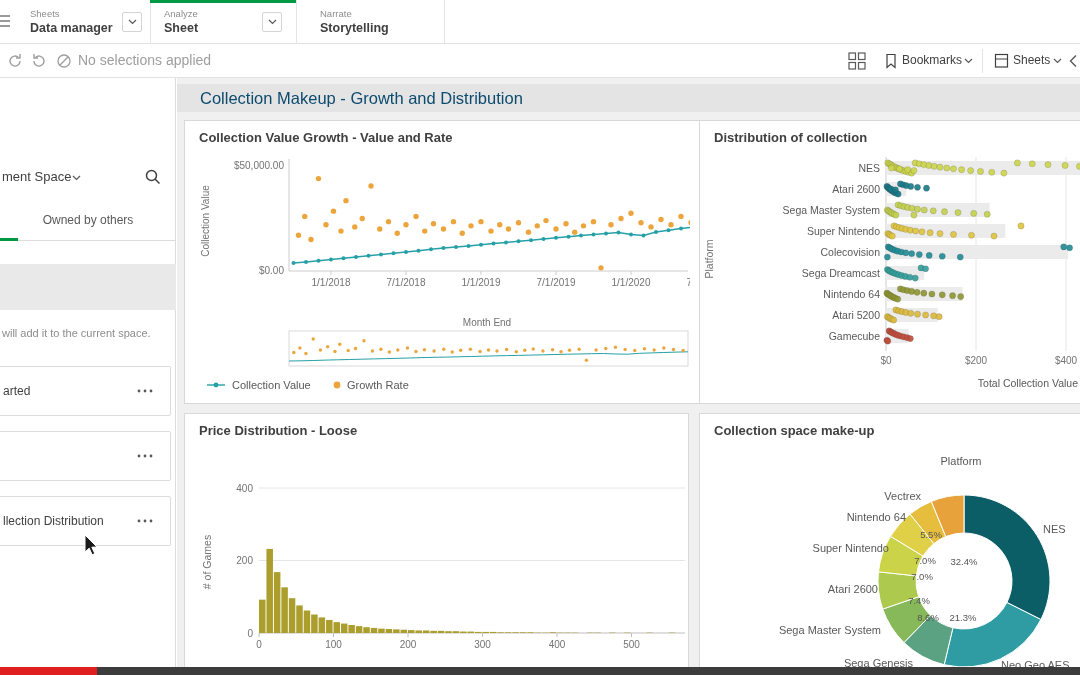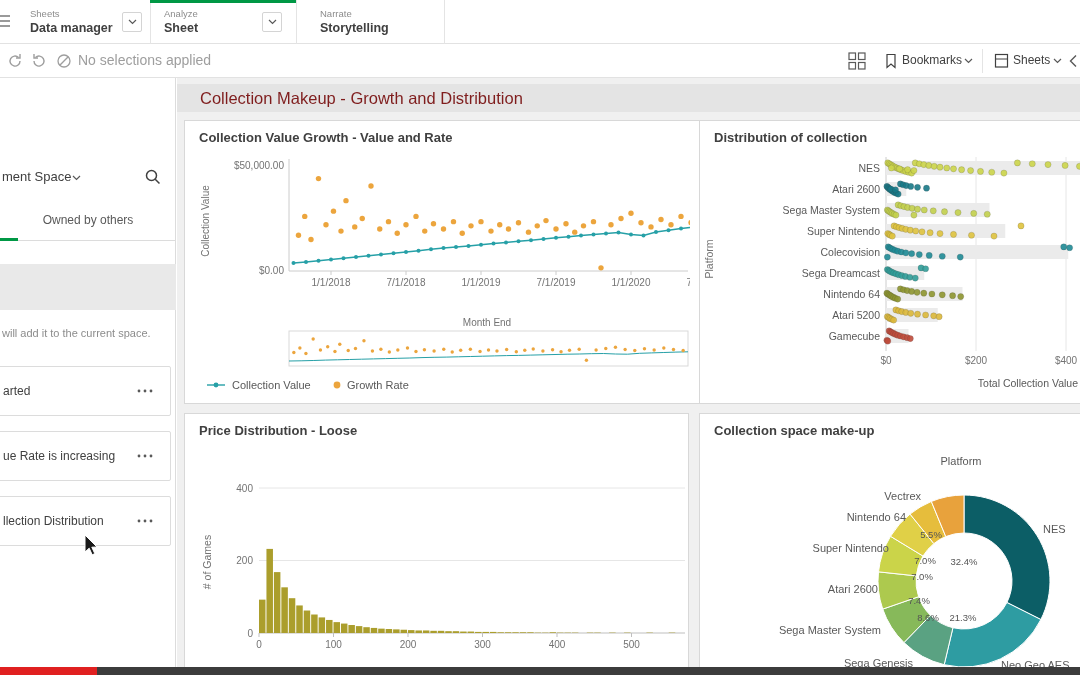--- a/index.html
+++ b/index.html
@@ -28,21 +28,21 @@
   .tab-border{left:0;top:162px;width:176px;height:1px;background:#dcdcdc}
   .tab-active-seg{left:0;top:160px;width:18px;height:2.5px;background:#009845}
   .gray-block{left:0;top:186px;width:176px;height:46px;background:#e9e9e9}
   .hint{left:2px;top:249px;font-size:11px;color:#8c8c8c;white-space:nowrap}
   .side-card{left:-9px;width:180px;height:50px;background:#fff;border:1px solid #dcdcdc;border-radius:2px}
   .side-card .lbl{margin-left:11px;line-height:48px;font-size:12px;color:#404040;white-space:nowrap}
   .side-card .more{position:absolute;right:16px;top:21px;cursor:pointer}
   
   .main-bg{left:177px;top:78px;width:903px;height:590px;background:#f0f0f0;z-index:1}
   .sheet-titlebar{left:177px;top:84px;width:903px;height:28px;background:#e4e4e4;z-index:2}
-  .sheet-titlebar span{display:block;padding-left:23px;line-height:28px;font-size:16.5px;font-weight:500;color:#7f1d1d;white-space:nowrap}
+  .sheet-titlebar span{display:block;padding-left:23px;line-height:28px;font-size:16.5px;font-weight:500;color:#0c4a6e;white-space:nowrap}
   .panel{position:absolute;background:#fff;border:1px solid #d8d8d8;z-index:3}
   .panel-title{position:absolute;top:9px;left:14px;font-size:13px;font-weight:bold;color:#404040;z-index:2;white-space:nowrap}
   .panel svg{position:absolute;left:0;top:0;display:block}
   
   .bottombar{left:0;top:667px;width:1080px;height:8px;background:#3c3c3c;z-index:40}
   .bottombar .played{position:absolute;left:0;top:0;height:8px;width:97px;background:#e02020}
   .cursor{z-index:50;pointer-events:none}
 </style>
 </head>
 <body>
@@ -148,21 +148,20 @@
 
     <div class="abs side-card" style="top:288px">
       <div class="lbl">arted</div>
       <svg class="more" width="18" height="6">
           <circle cx="3" cy="3" r="1.4" fill="#595959"></circle>
           <circle cx="9" cy="3" r="1.4" fill="#595959"></circle>
           <circle cx="15" cy="3" r="1.4" fill="#595959"></circle>
         </svg>
     </div>
     <div class="abs side-card" style="top:353px">
-      <div class="lbl">ue Rate is increasing</div>
       <svg class="more" width="18" height="6">
           <circle cx="3" cy="3" r="1.4" fill="#595959"></circle>
           <circle cx="9" cy="3" r="1.4" fill="#595959"></circle>
           <circle cx="15" cy="3" r="1.4" fill="#595959"></circle>
         </svg>
     </div>
     <div class="abs side-card" style="top:418px">
       <div class="lbl">llection Distribution</div>
       <svg class="more" width="18" height="6">
           <circle cx="3" cy="3" r="1.4" fill="#595959"></circle>

